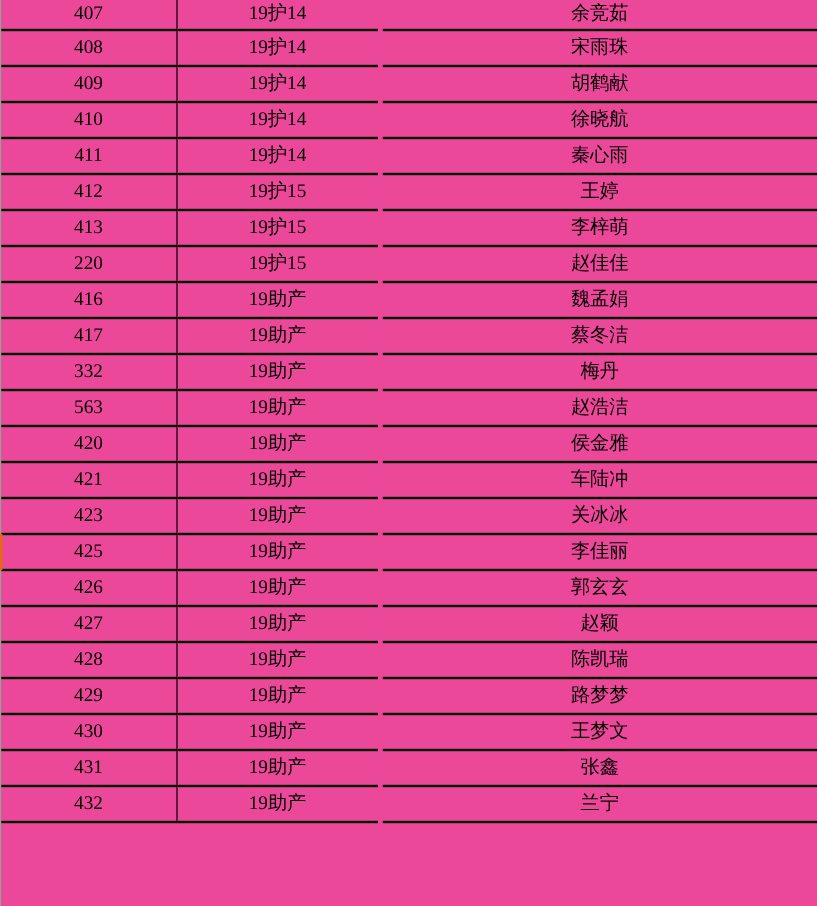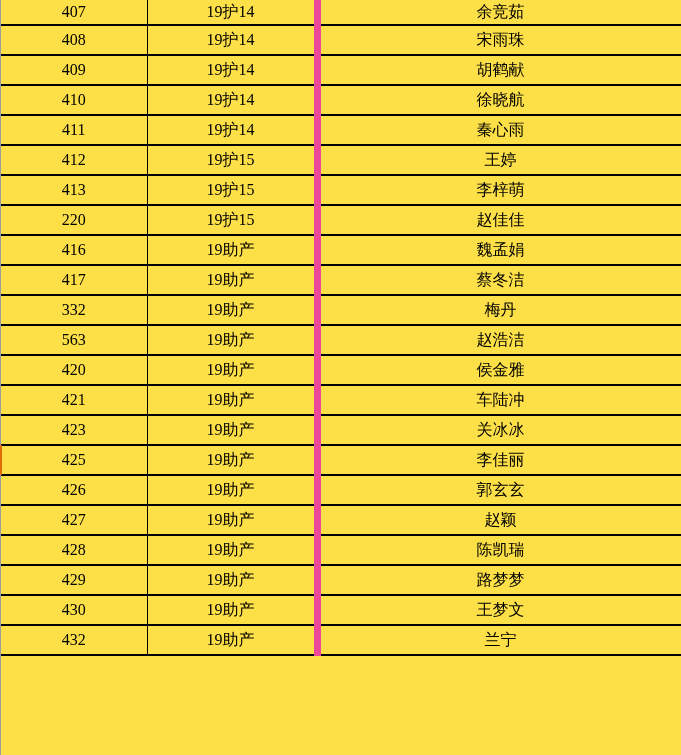--- a/index.html
+++ b/index.html
@@ -5,21 +5,21 @@
   html, body {
     margin: 0;
     padding: 0;
     background: #ffffff;
   }
   .sheet {
     position: relative;
     width: 681px;
     height: 755px;
     overflow: hidden;
-    background: #fde047;
+    background: #ec4899;
     font-family: "Liberation Serif", "DejaVu Serif", serif;
   }
   .left-edge {
     position: absolute;
     left: 0;
     top: 0;
     width: 1px;
     height: 755px;
     background: #9b9b9b;
     z-index: 1;
@@ -46,21 +46,21 @@
     text-align: center;
     vertical-align: middle;
     white-space: nowrap;
     overflow: hidden;
     border-bottom: 2px solid #000000;
   }
   table.grid tr.first-row td {
     height: 24px;
   }
   td.col-number { border-right: 1px solid #000000; }
-  td.col-class  { border-right: 7px solid #ec4899; }
+  td.col-class  { border-right: 4px solid #ec4899; }
   td.col-name   { border-right: 1px solid #c2410c; }
 </style>
 </head>
 <body>
 
 <div class="sheet">
   <div class="left-edge"></div>
   <div class="row-marker" id="row-marker" style="top: 445px; height: 30px;"></div>
   <table class="grid">
     <colgroup>
@@ -168,19 +168,24 @@
           <td class="col-number">429</td>
           <td class="col-class">19助产</td>
           <td class="col-name">路梦梦</td>
         </tr>
         <tr>
           <td class="col-number">430</td>
           <td class="col-class">19助产</td>
           <td class="col-name">王梦文</td>
         </tr>
         <tr>
+          <td class="col-number">431</td>
+          <td class="col-class">19助产</td>
+          <td class="col-name">张鑫</td>
+        </tr>
+        <tr>
           <td class="col-number">432</td>
           <td class="col-class">19助产</td>
           <td class="col-name">兰宁</td>
         </tr>
       </tbody>
   </table>
 </div>
 
 </body></html>

